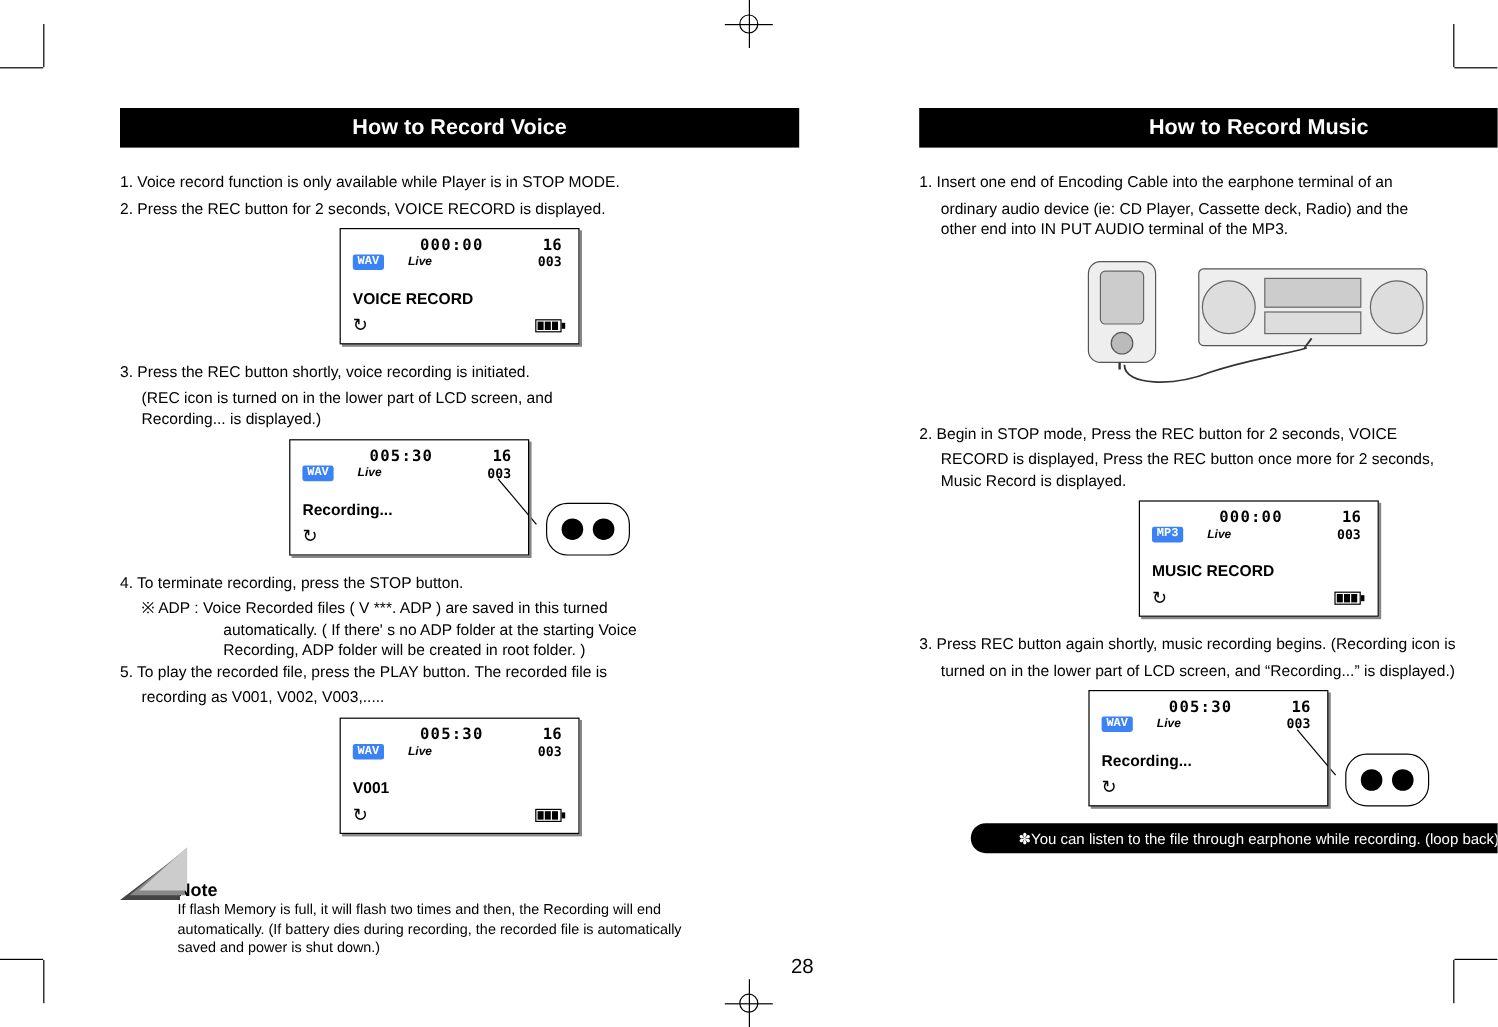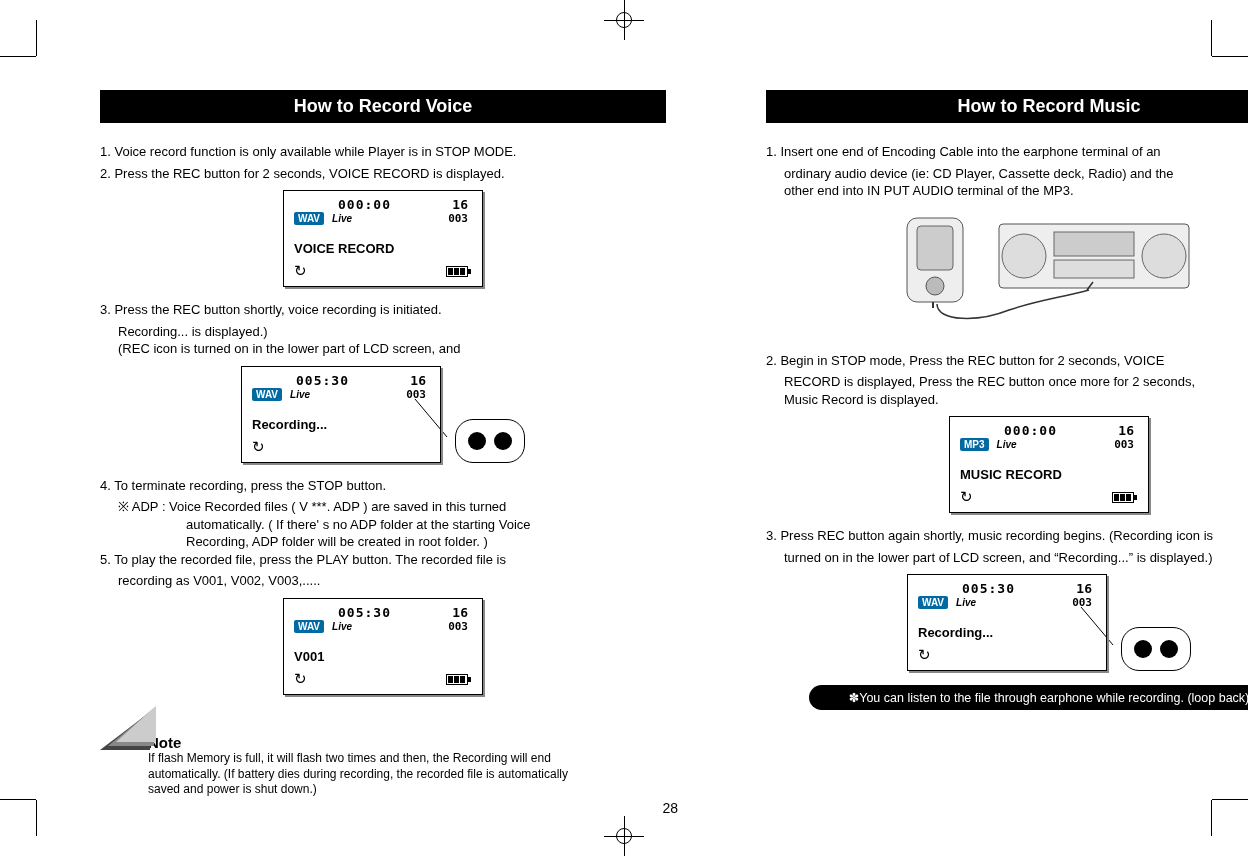--- a/index.html
+++ b/index.html
@@ -57,25 +57,25 @@
     display: inline-block;
     border: 1px solid #000;
     box-shadow: 2px 2px 0 #888;
     padding: 6px 14px 6px 10px;
     width: 200px;
     text-align: left;
     font-family: Arial, sans-serif;
     position: relative;
     vertical-align: top;
   }
-  .lcd .row { display:flex; align-items:center; gap:8px; }
+  .lcd .row { display:flex; align-items:center; gap:20px; }
   .lcd .time { font-family: monospace; font-size: 13px; letter-spacing: 1px; font-weight: bold; }
   .lcd .tracks { font-family: monospace; font-size: 13px; font-weight: bold; margin-left:auto; }
   .lcd .small { font-family: monospace; font-size:11px; font-weight:bold; margin-left:auto; }
-  .badge { display:inline-block; background:#0369a1; color:#fff; font-size:10px; font-weight:bold; padding:1px 4px; border-radius:2px; font-family: Liberation Sans, sans-serif; }
+  .badge { display:inline-block; background:#3b82f6; color:#fff; font-size:10px; font-weight:bold; padding:1px 4px; border-radius:2px; font-family: Liberation Mono, monospace; }
   .live { font-weight: bold; font-style: italic; font-size: 10px; }
   .lcd .big { font-weight: bold; font-size: 13px; margin-top:16px; }
   .lcd .icons { display:flex; justify-content:space-between; margin-top:6px; font-size:13px; align-items:center; }
   .repeat-icon::before { content: "\21BB"; font-size:15px; }
   .batt { display:inline-block; width:22px; height:11px; border:1.5px solid #000; position:relative; }
   .batt::after { content:""; position:absolute; right:-4px; top:2px; width:3px; height:5px; background:#000; }
   .batt .fill { position:absolute; left:1px; top:1px; height:7px; background:#000; }
   .batt .f1 { width:5px; }
   .batt .f2 { width:5px; left:7px; }
   .batt .f3 { width:5px; left:13px; }
@@ -92,21 +92,21 @@
   .note-tri { position:absolute; left:0; bottom:46px; }
   .note-label { font-weight:bold; font-size:15px; margin-left:48px; }
   .note-text { font-size:12px; margin-left:48px; line-height:1.3; max-width:430px;}
   
   .device-illus { text-align:center; margin:10px 0 18px 0;}
   .device-illus svg { display:inline-block; }
   
   .pill {
     background:#000; color:#fff; font-size:12.5px; padding:5px 14px; border-radius:14px; display:block; text-align:center; margin: 14px auto 18px auto; width:480px;
   }
-  .page-num { position:absolute; bottom:0; font-size:14px;margin-top:46px; }
+  .page-num { position:absolute; bottom:0; font-size:17px;margin-top:46px; }
   .pn-left { right:8px; }
   .pn-right { right:22px; }
   .lcd-with-rec{ display:inline-flex; align-items:flex-end; justify-content:center; }
 </style>
 </head>
 <body>
 
 <div class="crop tl-h"></div>
 <div class="crop tl-v"></div>
 <div class="crop bl-h"></div>
@@ -151,22 +151,22 @@
               <span class="fill f1"></span>
               <span class="fill f2"></span>
               <span class="fill f3"></span>
             </span>
         </div>
       </div>
     </div>
 
     <div class="body-text">
       <div class="step">3. Press the REC button shortly, voice recording is initiated.</div>
+      <div class="indent">(REC icon is turned on in the lower part of LCD screen, and</div>
       <div class="indent"> Recording... is displayed.)</div>
-      <div class="indent">(REC icon is turned on in the lower part of LCD screen, and</div>
     </div>
 
     <div class="lcd-wrap">
       <span class="lcd-with-rec">
         <div class="lcd">
           <div class="row">
             <span style="width:36px;"></span>
             <span class="time">005:30</span>
             <span class="tracks">16</span>
           </div>

